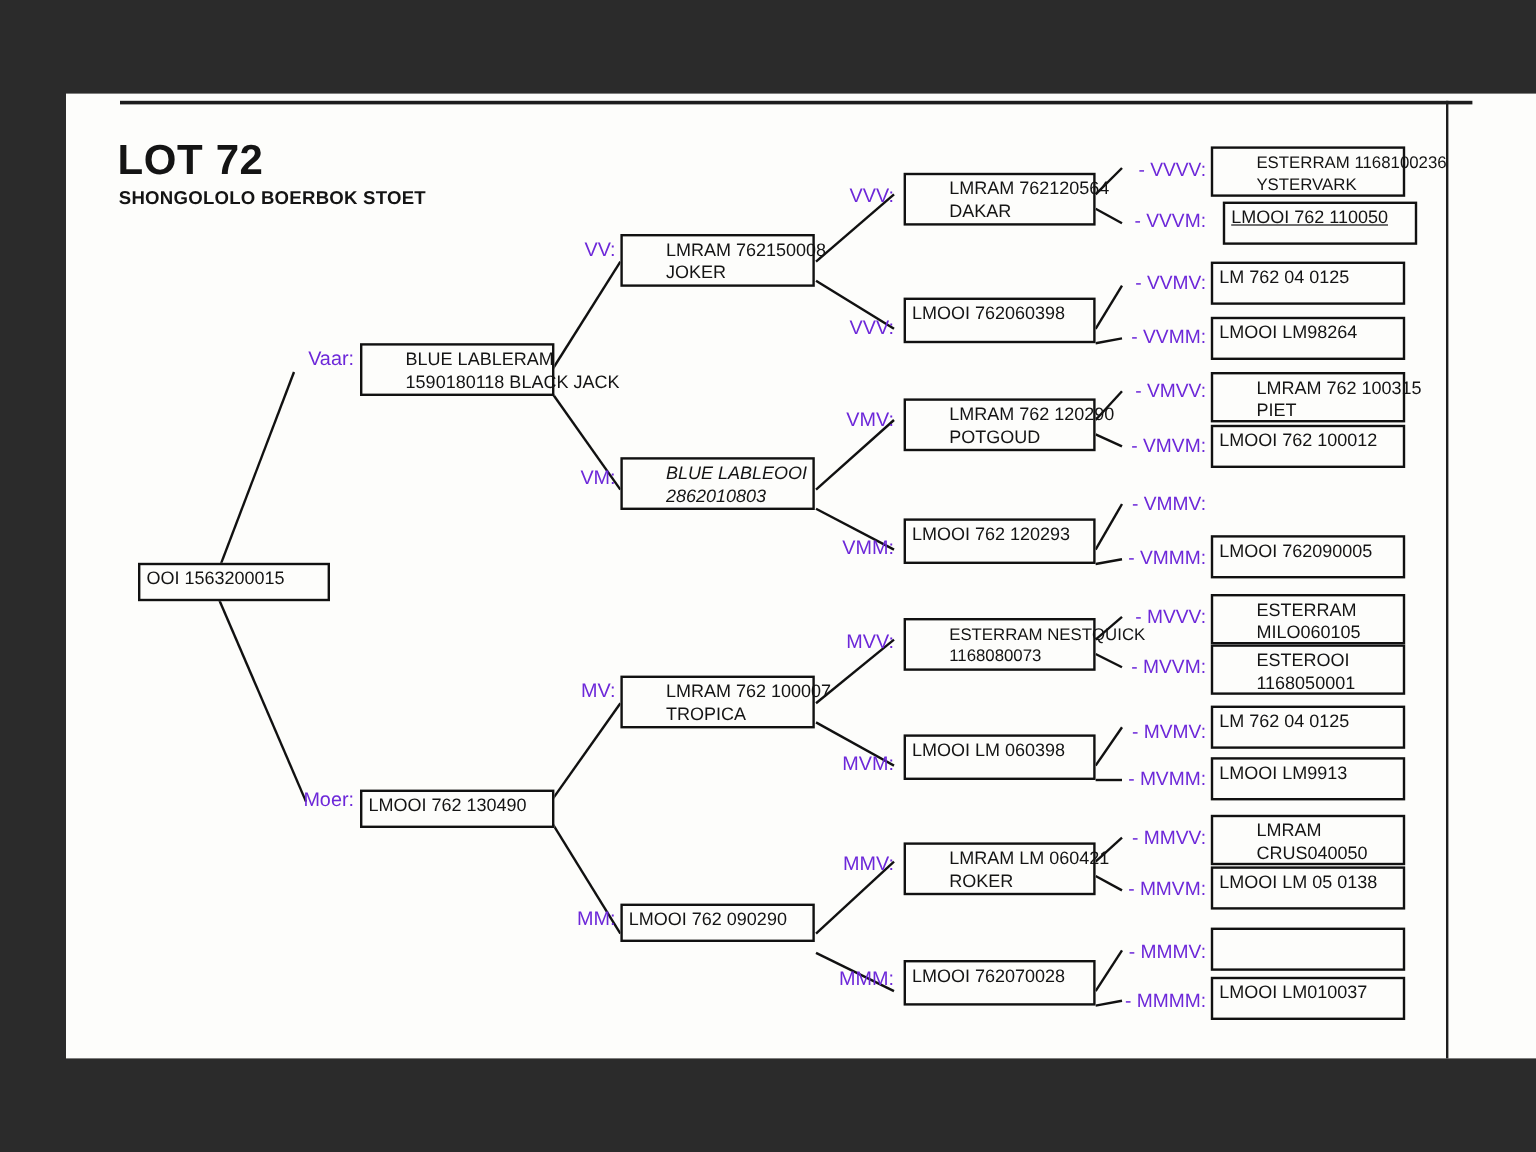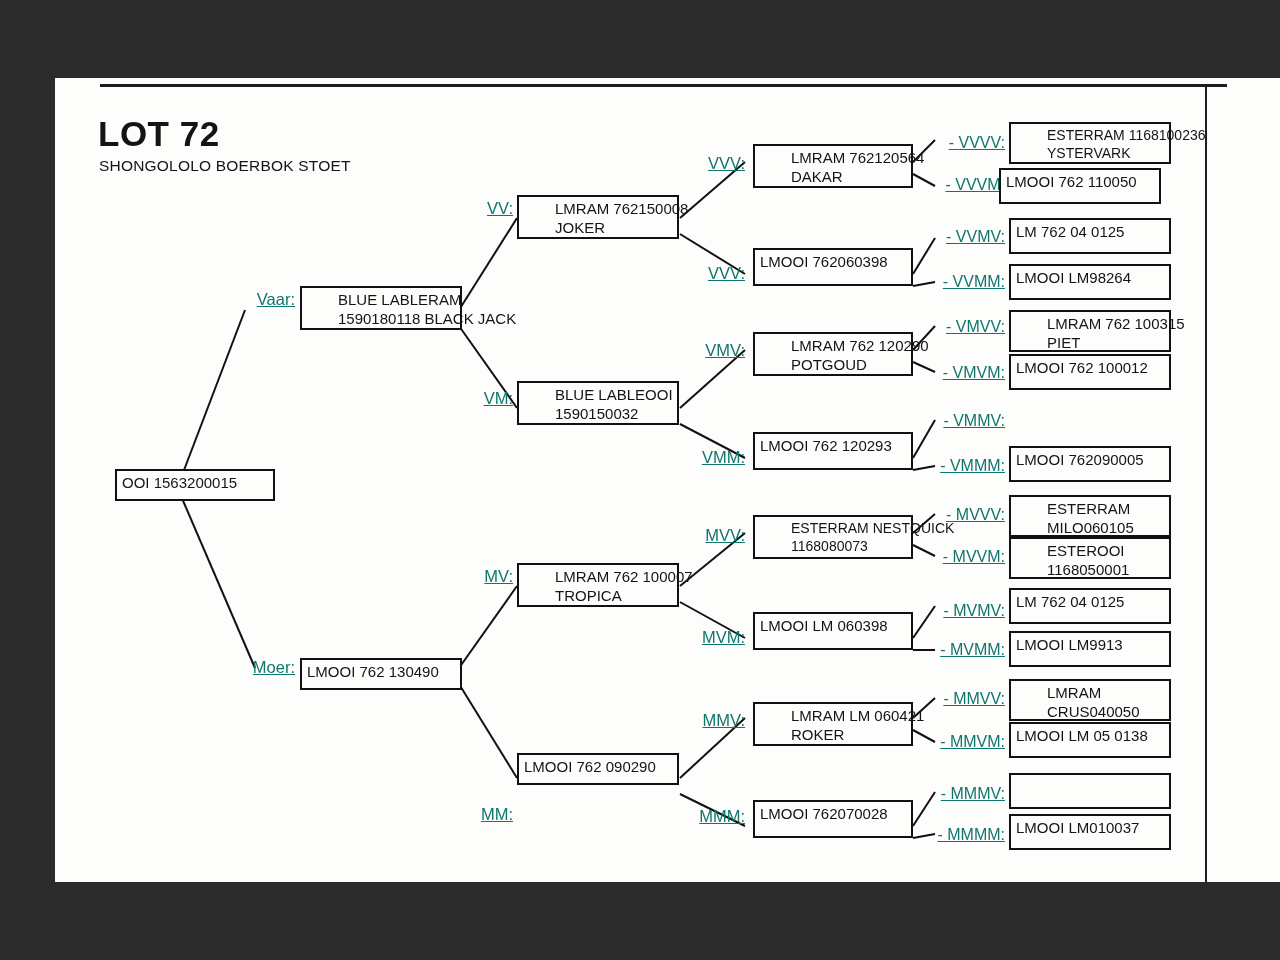--- a/index.html
+++ b/index.html
@@ -49,21 +49,21 @@
     font-weight: bold;
     letter-spacing: 0.5px;
     color: #141414;
     white-space: nowrap;
   }
   #stud-name {
     position: absolute;
     left: 44px;
     top: 79px;
     font-size: 15.5px;
-    font-weight: normal;
+    font-weight: bold;
     letter-spacing: 0.2px;
     color: #141414;
     white-space: nowrap;
     text-align: right;
   }
 
   
   #lines {
     position: absolute;
     left: 0;
@@ -85,24 +85,23 @@
     padding: 2px 4px 2px 5px;
     white-space: nowrap;
     overflow: visible;
   }
   .node .l2 { display: block; }
   .node.two-line { line-height: 19px; padding-left: 36px; }
 
   .nlabel {
     position: absolute;
     font-size: 16.5px;
-    color: #0f766e;
+    color: #6d28d9;
     white-space: nowrap;
     text-align: right;
-    text-decoration: underline;
   }
   .nlabel.gen4 { font-size: 16px; }
   .node.small { font-size: 14px; line-height: 18px; }
 </style>
 </head>
 <body>
 
 <div id="page">
 
   <div id="top-rule"></div>
@@ -169,32 +168,32 @@
     <span>LMOOI 762 130490</span>
   </div>
 
   <div class="nlabel" style="left:400px; top:121px; width:58px;">VV:</div>
   <div class="node two-line" style="left:462px; top:117px; width:162px; height:44px;">
     <span class="l1">LMRAM 762150008</span>
     <span class="l2">JOKER</span>
   </div>
 
   <div class="nlabel" style="left:398px; top:311px; width:60px;">VM:</div>
-  <div class="node two-line" style="left:462px; top:303px; width:162px; height:44px;">
+  <div class="node two-line" style="left:462px; top:303px; width:162px; height:44px;font-style:italic;">
     <span class="l1">BLUE LABLEOOI</span>
-    <span class="l2">1590150032</span>
+    <span class="l2">2862010803</span>
   </div>
 
   <div class="nlabel" style="left:398px; top:489px; width:60px;">MV:</div>
   <div class="node two-line" style="left:462px; top:485px; width:162px; height:44px;">
     <span class="l1">LMRAM 762 100007</span>
     <span class="l2">TROPICA</span>
   </div>
 
-  <div class="nlabel" style="left:388px; top:679px; width:70px;margin-top:48px;">MM:</div>
+  <div class="nlabel" style="left:388px; top:679px; width:70px;">MM:</div>
   <div class="node" style="left:462px; top:675px; width:162px; height:32px;">
     <span>LMOOI 762 090290</span>
   </div>
 
   <div class="nlabel" style="left:628px; top:76px; width:62px;">VVV:</div>
   <div class="node two-line" style="left:698px; top:66px; width:160px; height:44px;">
     <span class="l1">LMRAM 762120564</span>
     <span class="l2">DAKAR</span>
   </div>
 
@@ -236,21 +235,21 @@
     <span>LMOOI 762070028</span>
   </div>
 
   <div class="nlabel gen4" style="left:860px; top:56px; width:90px;">- VVVV:</div>
   <div class="node two-line small" style="left:954px; top:44px; width:162px; height:42px;">
     <span class="l1">ESTERRAM 1168100236</span>
     <span class="l2">YSTERVARK</span>
   </div>
 
   <div class="nlabel gen4" style="left:856px; top:98px; width:94px;">- VVVM:</div>
-  <div class="node" style="left:944px; top:90px; width:162px; height:36px;">
+  <div class="node" style="left:964px; top:90px; width:162px; height:36px;text-decoration:underline;">
     <span>LMOOI 762 110050</span>
   </div>
 
   <div class="nlabel gen4" style="left:856px; top:150px; width:94px;">- VVMV:</div>
   <div class="node" style="left:954px; top:140px; width:162px; height:36px;">
     <span>LM 762 04 0125</span>
   </div>
 
   <div class="nlabel gen4" style="left:852px; top:195px; width:98px;">- VVMM:</div>
   <div class="node" style="left:954px; top:186px; width:162px; height:36px;">

